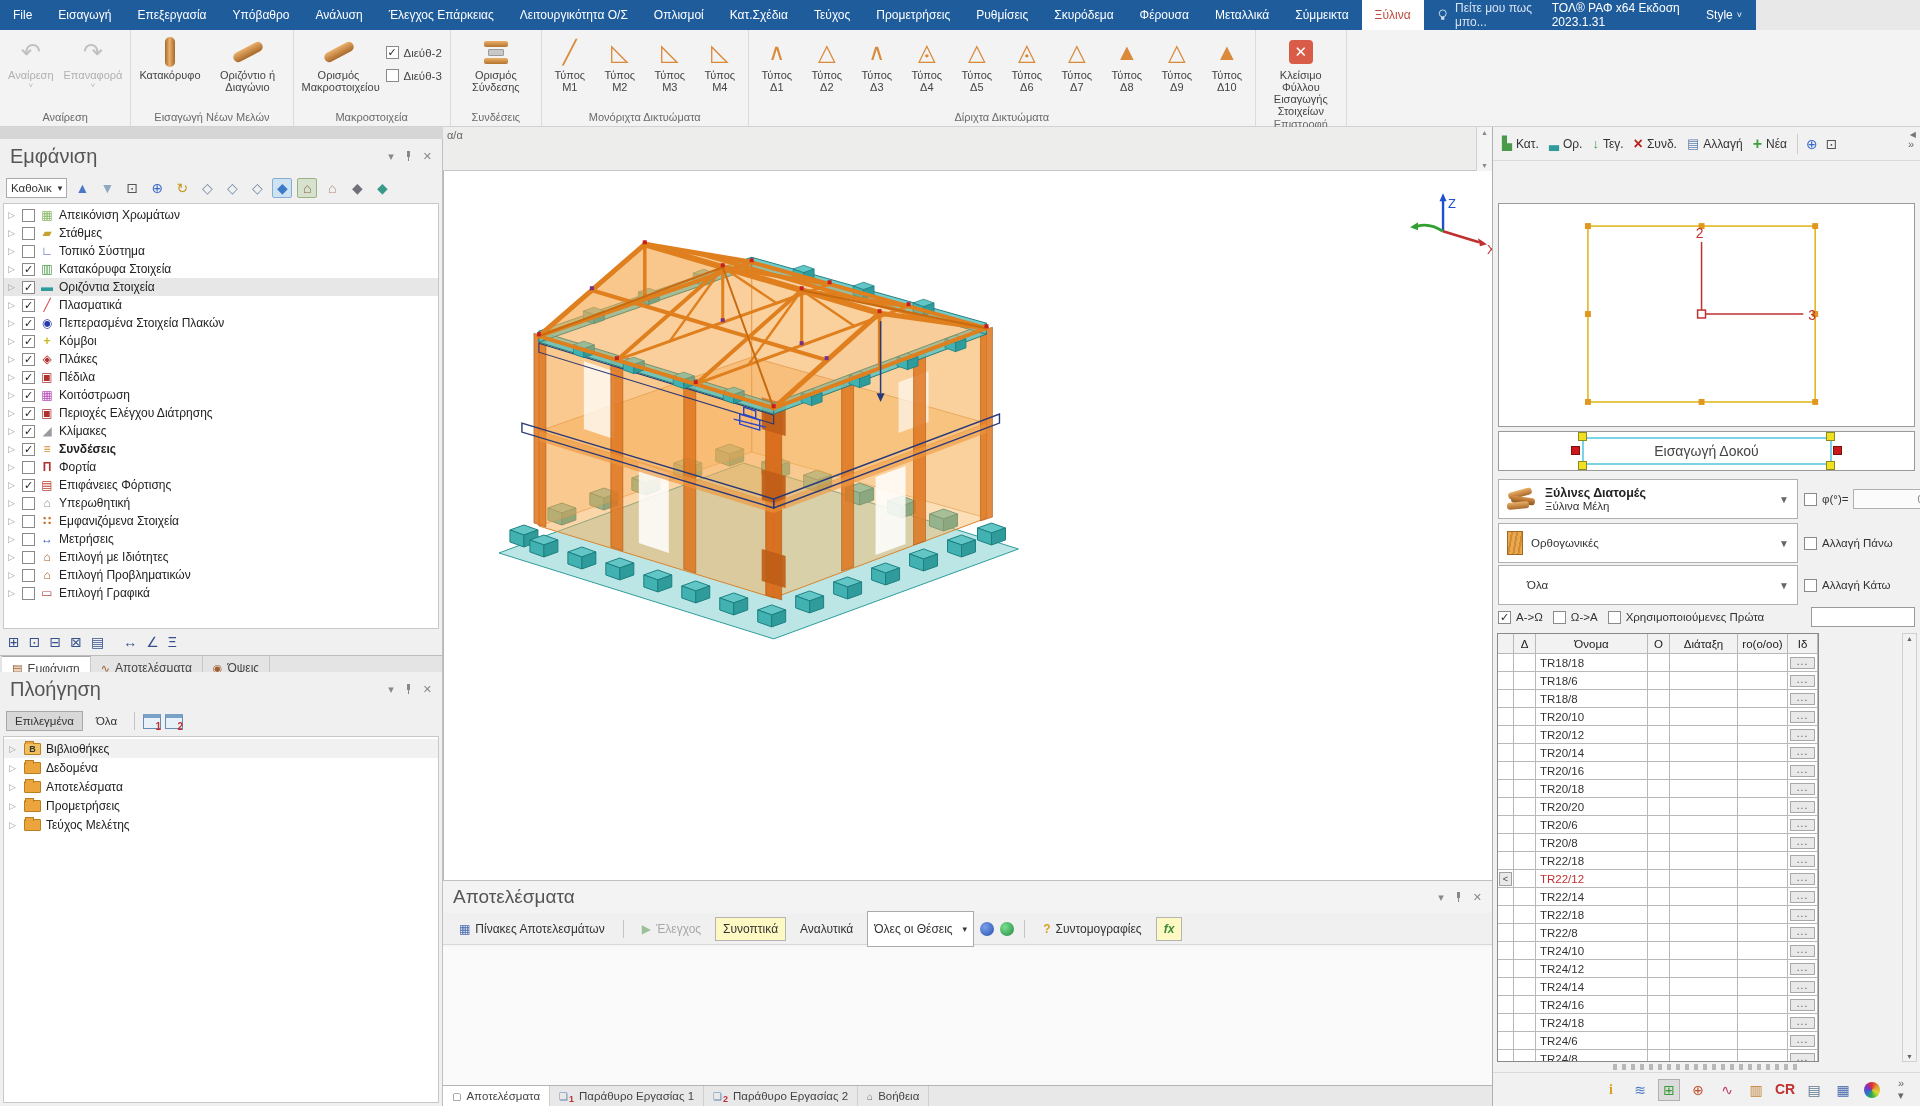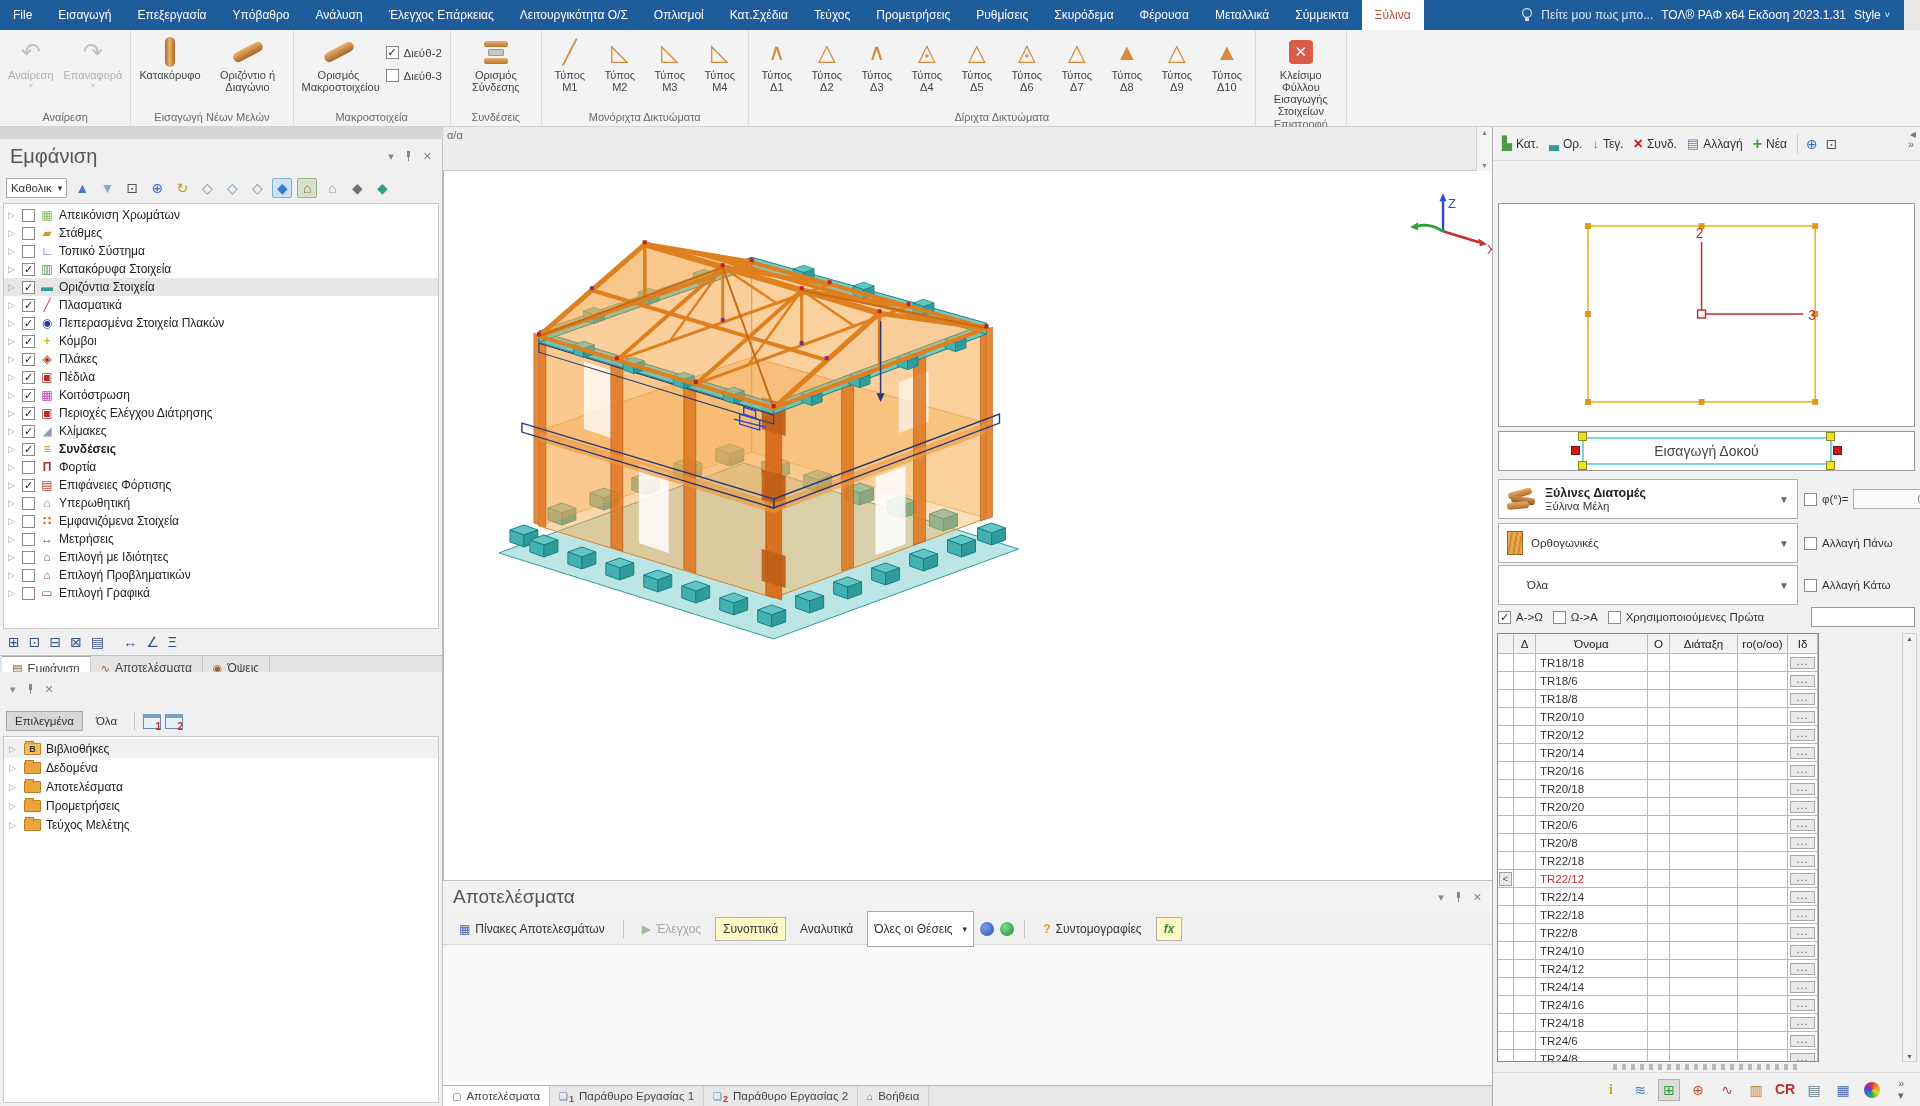--- a/index.html
+++ b/index.html
@@ -1,20 +1,20 @@
 <!DOCTYPE html>
 <html><head>
 <meta charset="utf-8">
 <style>
   * { margin:0; padding:0; box-sizing:border-box; }
   html,body { width:1920px; height:1106px; overflow:hidden; background:#e8e8e8;
               font-family:"Liberation Sans","DejaVu Sans",sans-serif; font-size:12px; color:#333; }
 
   
-  #menubar { position:absolute; left:0; top:0; width:1904px; height:30px; background:#1f5c9c;
+  #menubar { position:absolute; left:0; top:0; width:1756px; height:30px; background:#1f5c9c;
              display:flex; align-items:stretch; color:#fff; }
   .mitem { display:flex; align-items:center; padding:0 13px; font-size:12px; cursor:default; white-space:nowrap; }
   .mitem.active { background:#fff; color:#bf4a3a; }
   #menubar .spacer { flex:1; }
   .m-right { display:flex; align-items:center; gap:8px; padding:0 14px; font-size:12px; }
   .bulb { width:12px; height:16px; }
   .tellme { color:#d8e4f2; }
   .apptitle { color:#fff; }
   .stylebtn { display:flex; align-items:center; gap:4px; }
   .caret { font-size:9px; }
@@ -648,20 +648,21 @@
 
         <span class="ltab">
           <span class="ic" style="color:#a06030">◉</span>
           <span>Όψεις</span>
         </span>
       </div>
   </div>
 
   <div id="panel-nav">
     <div class="ptitle">
+      <span class="t">Πλοήγηση</span>
       <span class="winbtns">
         <span>▾</span>
         <span><svg width="9" height="11">
               <line x1="4.5" y1="1" x2="4.5" y2="7" stroke="#888" stroke-width="3"></line>
               <line x1="4.5" y1="7" x2="4.5" y2="11" stroke="#888" stroke-width="1"></line>
             </svg></span>
         <span>✕</span>
       </span>
     </div>
     <div class="navbar">

